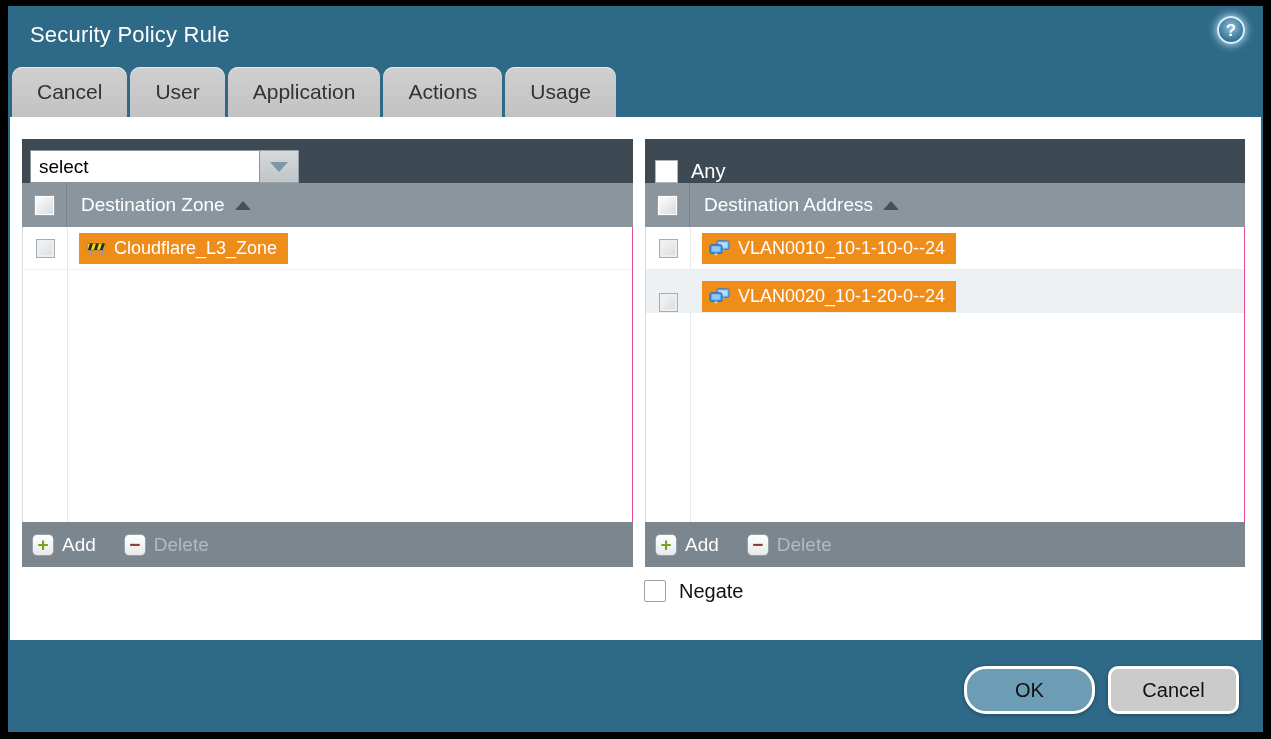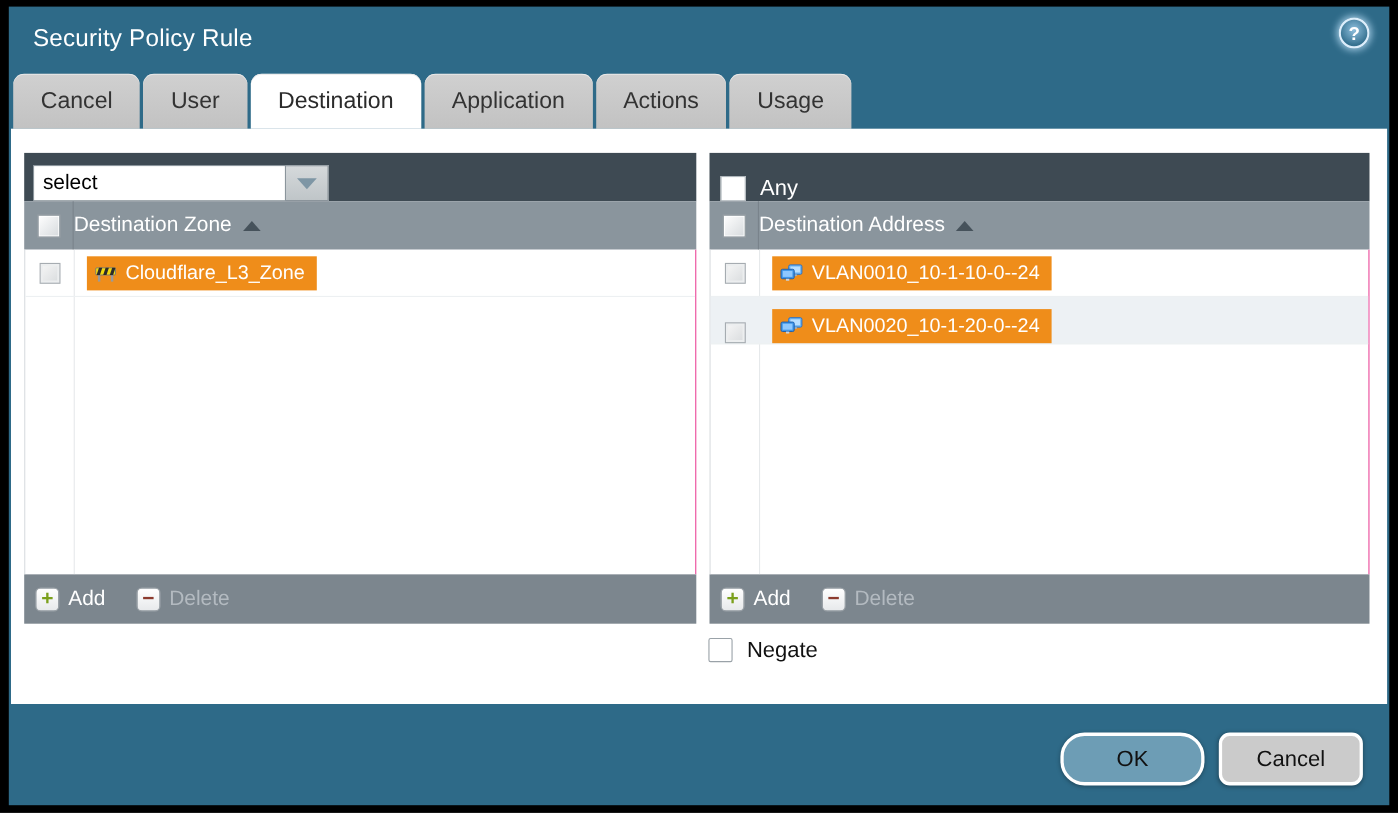--- a/index.html
+++ b/index.html
@@ -34,21 +34,21 @@
                padding:0 8px;display:flex;align-items:center;}
   .combo-btn{width:38px;background:linear-gradient(#d5d9db,#bfc5c8);border:1px solid #98a1a7;border-left:none;
              display:flex;align-items:center;justify-content:center;}
   .tri-down{width:0;height:0;border-left:9px solid transparent;border-right:9px solid transparent;border-top:10px solid #7e96a5;}
   .tri-up{width:0;height:0;border-left:8px solid transparent;border-right:8px solid transparent;border-bottom:9px solid #46525b;margin-left:10px;}
 
   .any-wrap{display:flex;align-items:center;margin-left:10px;gap:13px;color:#fff;font-size:20px;}
 
   .col-header{height:44px;background:#8a959d;flex:none;display:flex;align-items:center;color:#fff;font-size:19px;}
   .hdr-cb-cell{width:44px;height:100%;display:flex;align-items:center;justify-content:center;border-right:1px solid #79838b;flex:none;}
-  .col-label-wrap{display:flex;align-items:center;}
+  .col-label-wrap{display:flex;align-items:center;margin-left:14px;}
 
   .cb{display:inline-block;box-sizing:border-box;cursor:pointer;}
   .cb-any{width:23px;height:23px;background:#fff;border:1px solid #aeb6bb;}
   .cb-colhdr{width:21px;height:21px;background:linear-gradient(135deg,#fff,#d6dadd);border:1px solid #98a0a6;box-shadow:inset 0 0 0 1px #fff;}
   .cb-row{width:19px;height:19px;background:linear-gradient(135deg,#f7f7f7,#d8dbdd);border:1px solid #a6acb1;box-shadow:inset 0 0 0 2px #eceeef;}
   .cb-negate{width:22px;height:22px;background:#fff;border:1px solid #9aa2a8;border-radius:2px;}
 
   .rows{flex:1;background:#fff;border-left:1px solid #d9dde0;border-right:1px solid #ec4899;position:relative;overflow:hidden;}
   .rows::before{content:'';position:absolute;left:44px;top:0;bottom:0;width:1px;background:#e6e9eb;}
   .row{height:42px;display:flex;align-items:center;border-bottom:1px solid #edf0f2;position:relative;}
@@ -79,21 +79,20 @@
 
 <div class="screen">
   <div class="dialog">
 
     <div class="title">Security Policy Rule</div>
     <div class="help">?</div>
 
     <div class="tabs">
       <div class="tab">Cancel</div>
       <div class="tab">User</div>
-      <div class="tab active">Destination</div>
       <div class="tab">Application</div>
       <div class="tab">Actions</div>
       <div class="tab">Usage</div>
     </div>
 
     <div class="content">
 
       <div class="panel left">
         <div class="panel-header">
           <div class="combo">

